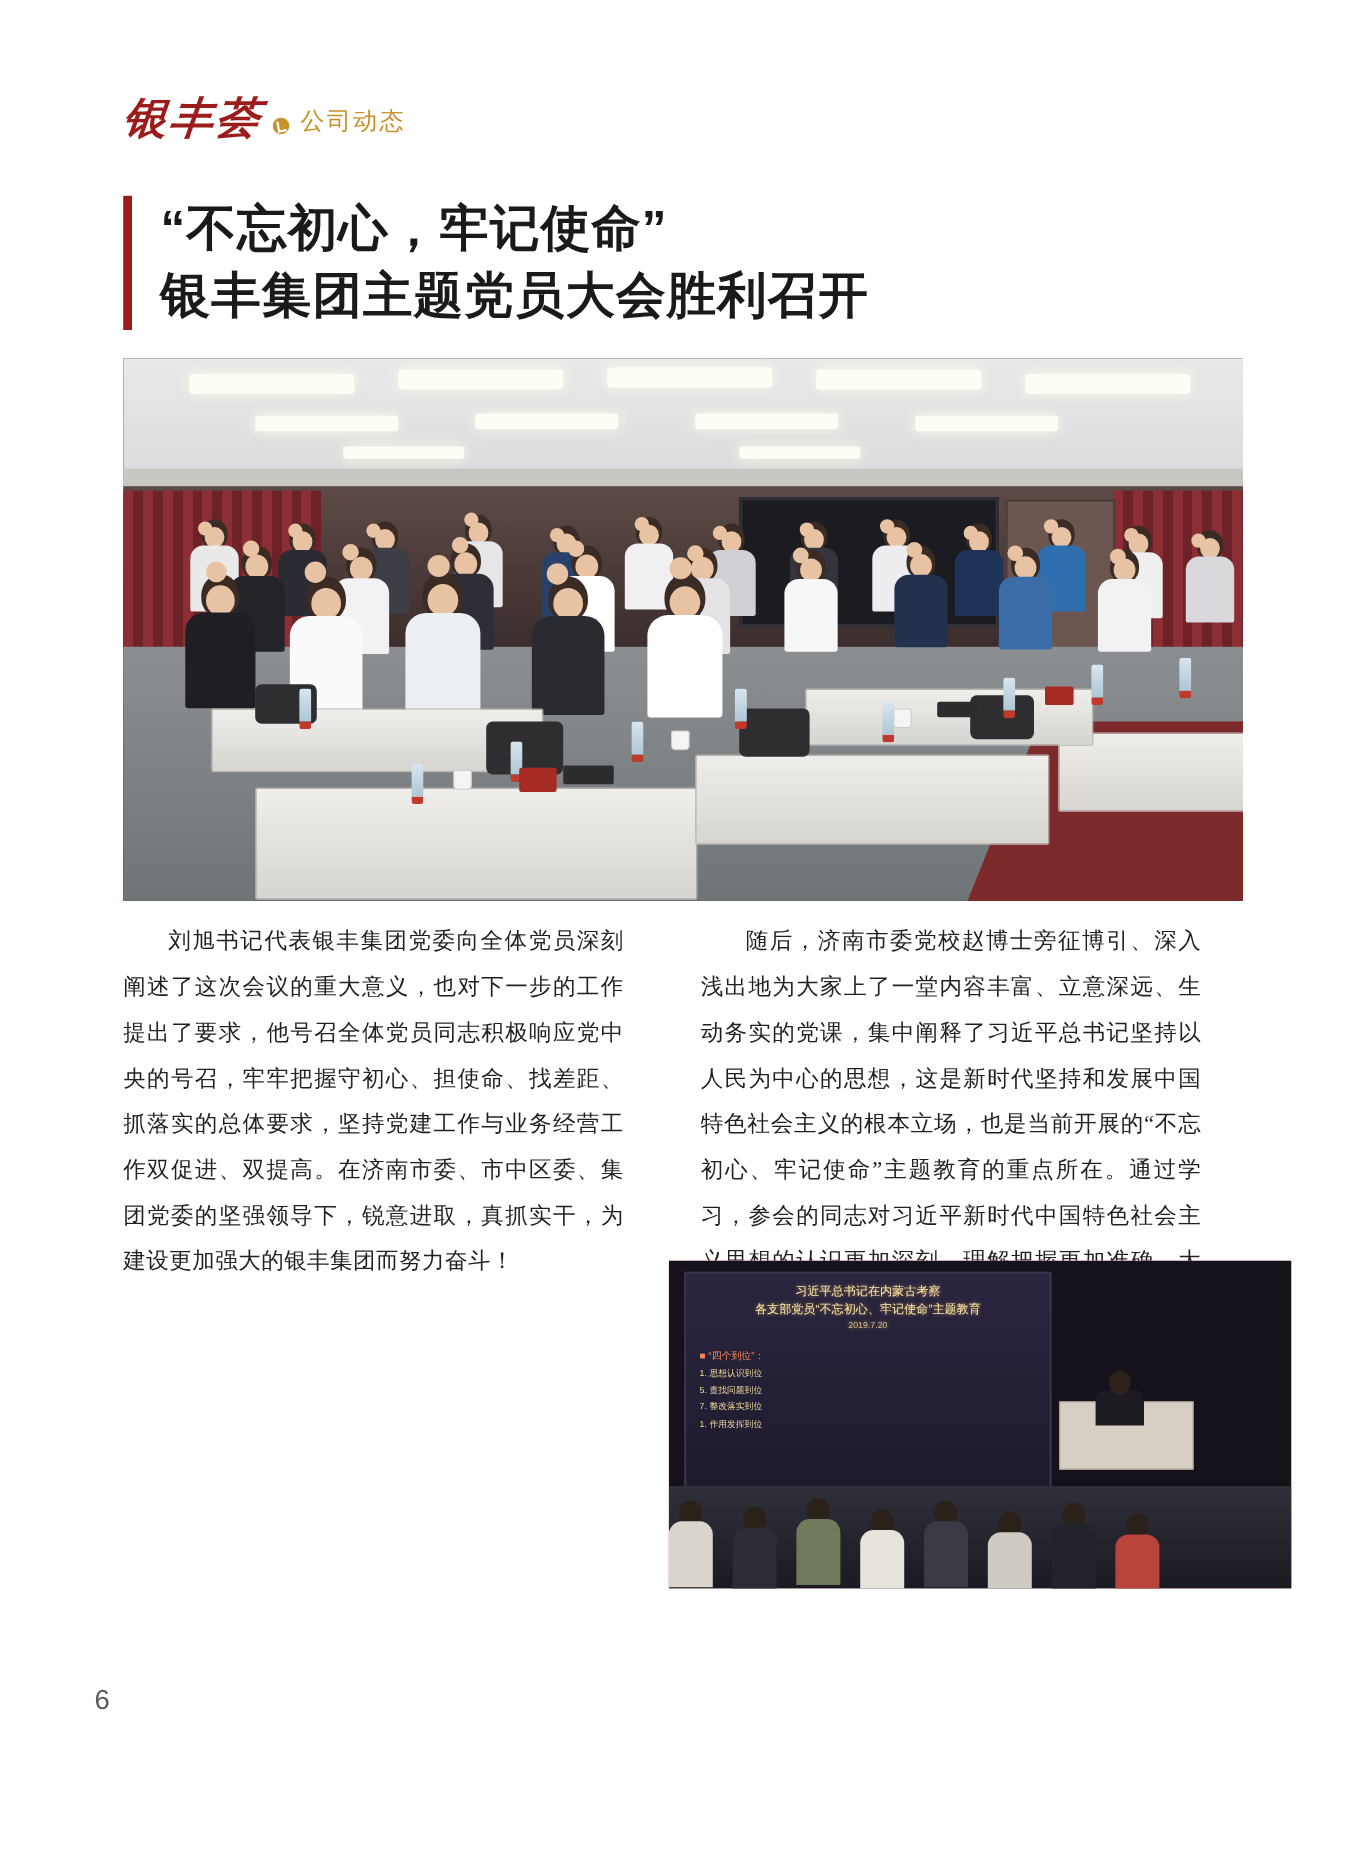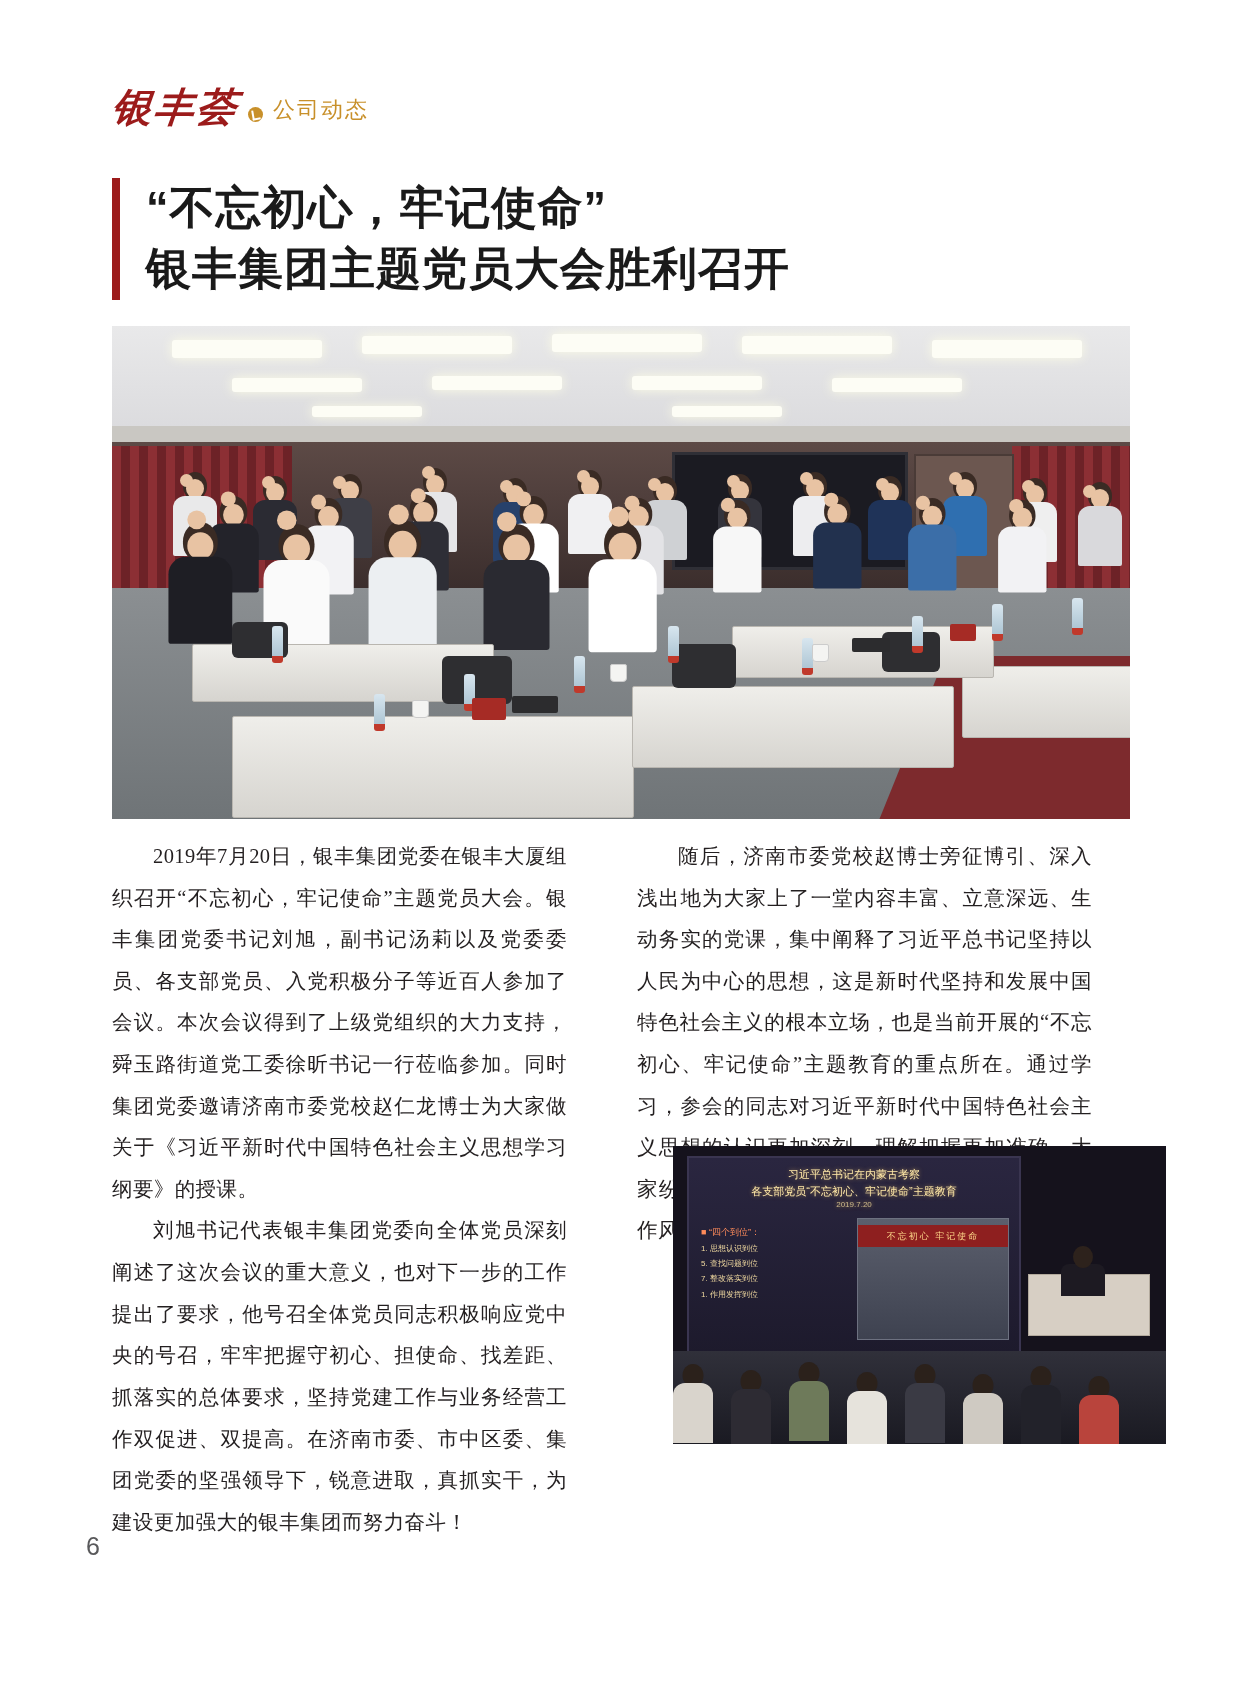--- a/index.html
+++ b/index.html
@@ -90,23 +90,23 @@
     position: absolute;
     left: 112px;
     top: 326px;
     width: 1018px;
     height: 493px;
     overflow: hidden;
     background: #2b2a33;
   }
   .photo-secondary {
     position: absolute;
-    left: 673px;
+    left: 608px;
     top: 1146px;
-    width: 493px;
+    width: 566px;
     height: 298px;
     overflow: hidden;
     background: #fca5a5;
   }
 
   
   .col {
     position: absolute;
     width: 455px;
     font-size: 20.5px;
@@ -506,21 +506,20 @@
     <div class="cup" style="left:498px; top:338px;"></div>
     <div class="cup" style="left:700px; top:318px;"></div>
     <div class="box" style="left:400px; top:370px;"></div>
     <div class="box" style="left:740px; top:312px; width:38px; height:14px;"></div>
     <div class="redcard" style="left:360px; top:372px;"></div>
     <div class="redcard" style="left:838px; top:298px; width:26px; height:17px;"></div>
   </div>
 </div>
 
 <div class="col left">
-  <p>2019年7月20日，银丰集团党委在银丰大厦组织召开“不忘初心，牢记使命”主题党员大会。银丰集团党委书记刘旭，副书记汤莉以及党委委员、各支部党员、入党积极分子等近百人参加了会议。本次会议得到了上级党组织的大力支持，舜玉路街道党工委徐昕书记一行莅临参加。同时集团党委邀请济南市委党校赵仁龙博士为大家做关于《习近平新时代中国特色社会主义思想学习纲要》的授课。</p>
   <p>刘旭书记代表银丰集团党委向全体党员深刻阐述了这次会议的重大意义，也对下一步的工作提出了要求，他号召全体党员同志积极响应党中央的号召，牢牢把握守初心、担使命、找差距、抓落实的总体要求，坚持党建工作与业务经营工作双促进、双提高。在济南市委、市中区委、集团党委的坚强领导下，锐意进取，真抓实干，为建设更加强大的银丰集团而努力奋斗！</p>
 </div>
 
 <div class="col right">
   <p>随后，济南市委党校赵博士旁征博引、深入浅出地为大家上了一堂内容丰富、立意深远、生动务实的党课，集中阐释了习近平总书记坚持以人民为中心的思想，这是新时代坚持和发展中国特色社会主义的根本立场，也是当前开展的“不忘初心、牢记使命”主题教育的重点所在。通过学习，参会的同志对习近平新时代中国特色社会主义思想的认识更加深刻，理解把握更加准确。大家纷纷表示，要进一步发扬理论联系实际的优良作风，学以致用，推进各项工作稳步前进。</p>
 </div>
 
 <div class="photo-secondary">
   <div class="s2-bg">
     <div class="s2-screen">
@@ -529,23 +528,20 @@
         <div>各支部党员“不忘初心、牢记使命”主题教育</div>
         <div style="font-size:8px;color:#cbb88a;">2019.7.20</div>
       </div>
       <div class="s2-bullets">
         <div class="hd">■ “四个到位”：</div>
         <div>1. 思想认识到位</div>
         <div>5. 查找问题到位</div>
         <div>7. 整改落实到位</div>
         <div>1. 作用发挥到位</div>
       </div>
-      <div class="s2-inset">
-        <div class="s2-inset-band">不忘初心 牢记使命</div>
-      </div>
     </div>
 
     <div class="s2-podium"></div>
     <div class="s2-speaker-body"></div>
     <div class="s2-speaker-head"></div>
     <div class="s2-floor"></div>
 
     <div class="aud" style="left:20px;  top:218px;">
         <div class="h"></div>
         <div class="b" style="background:#d9d4cc;"></div>

